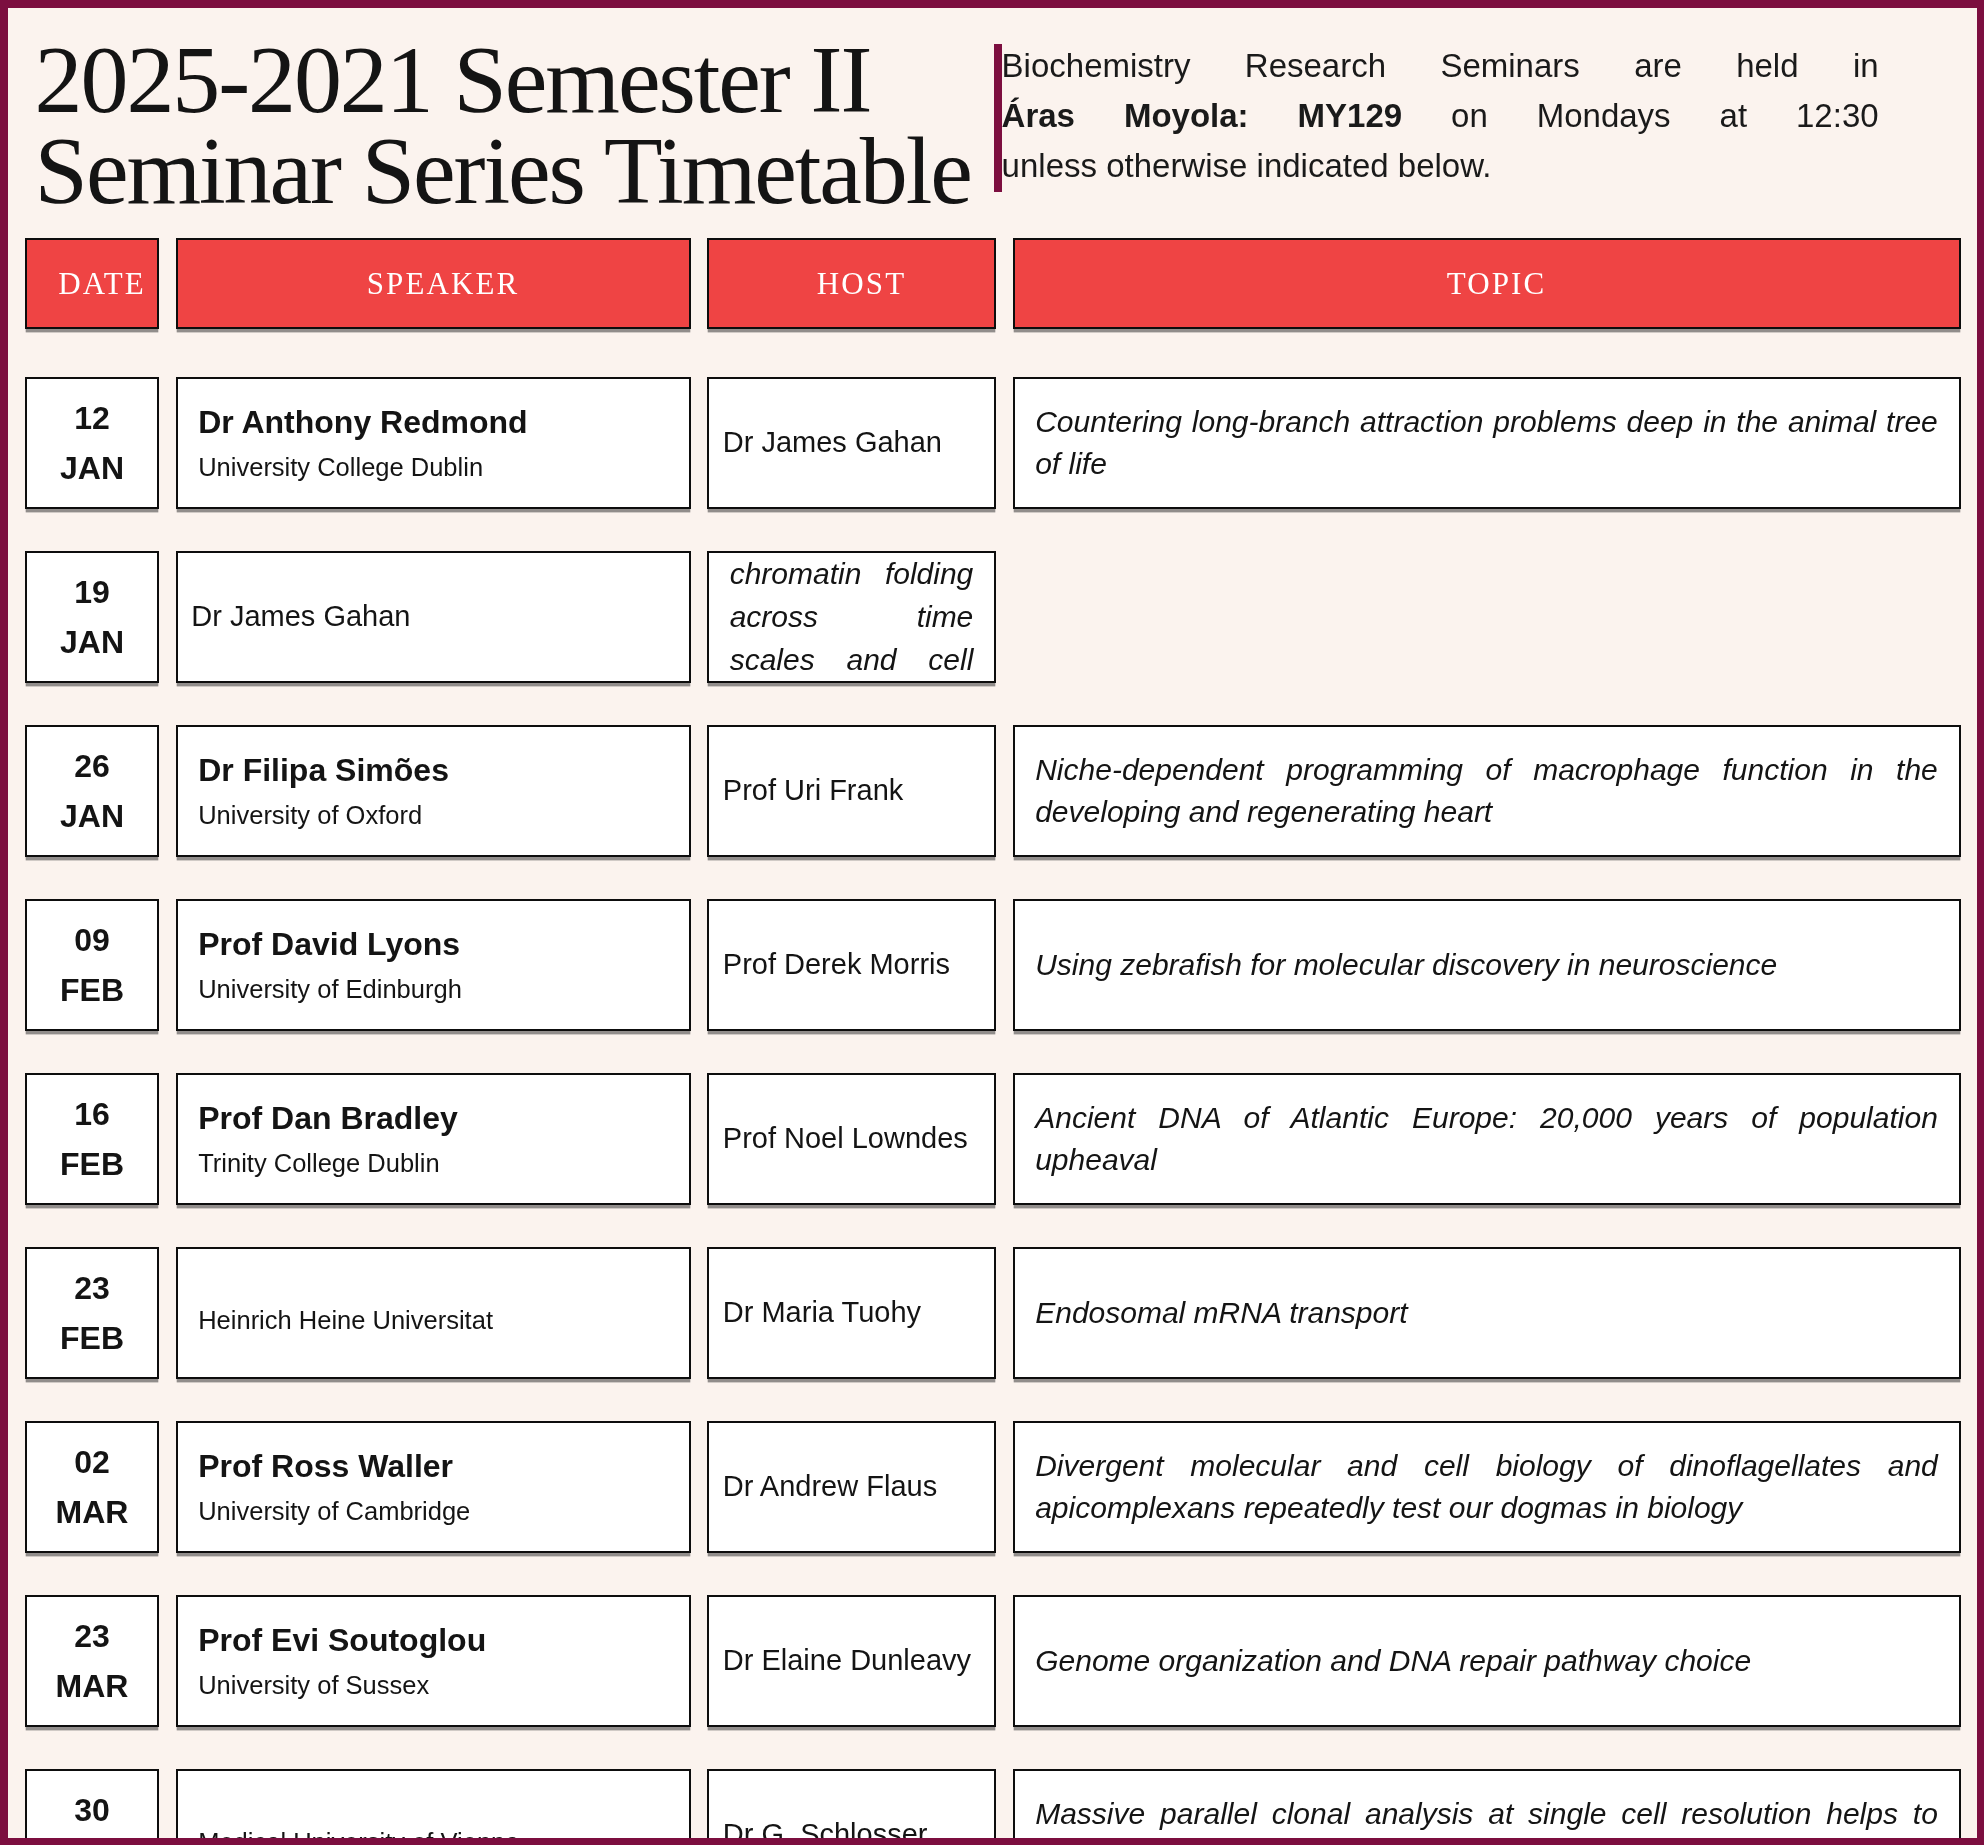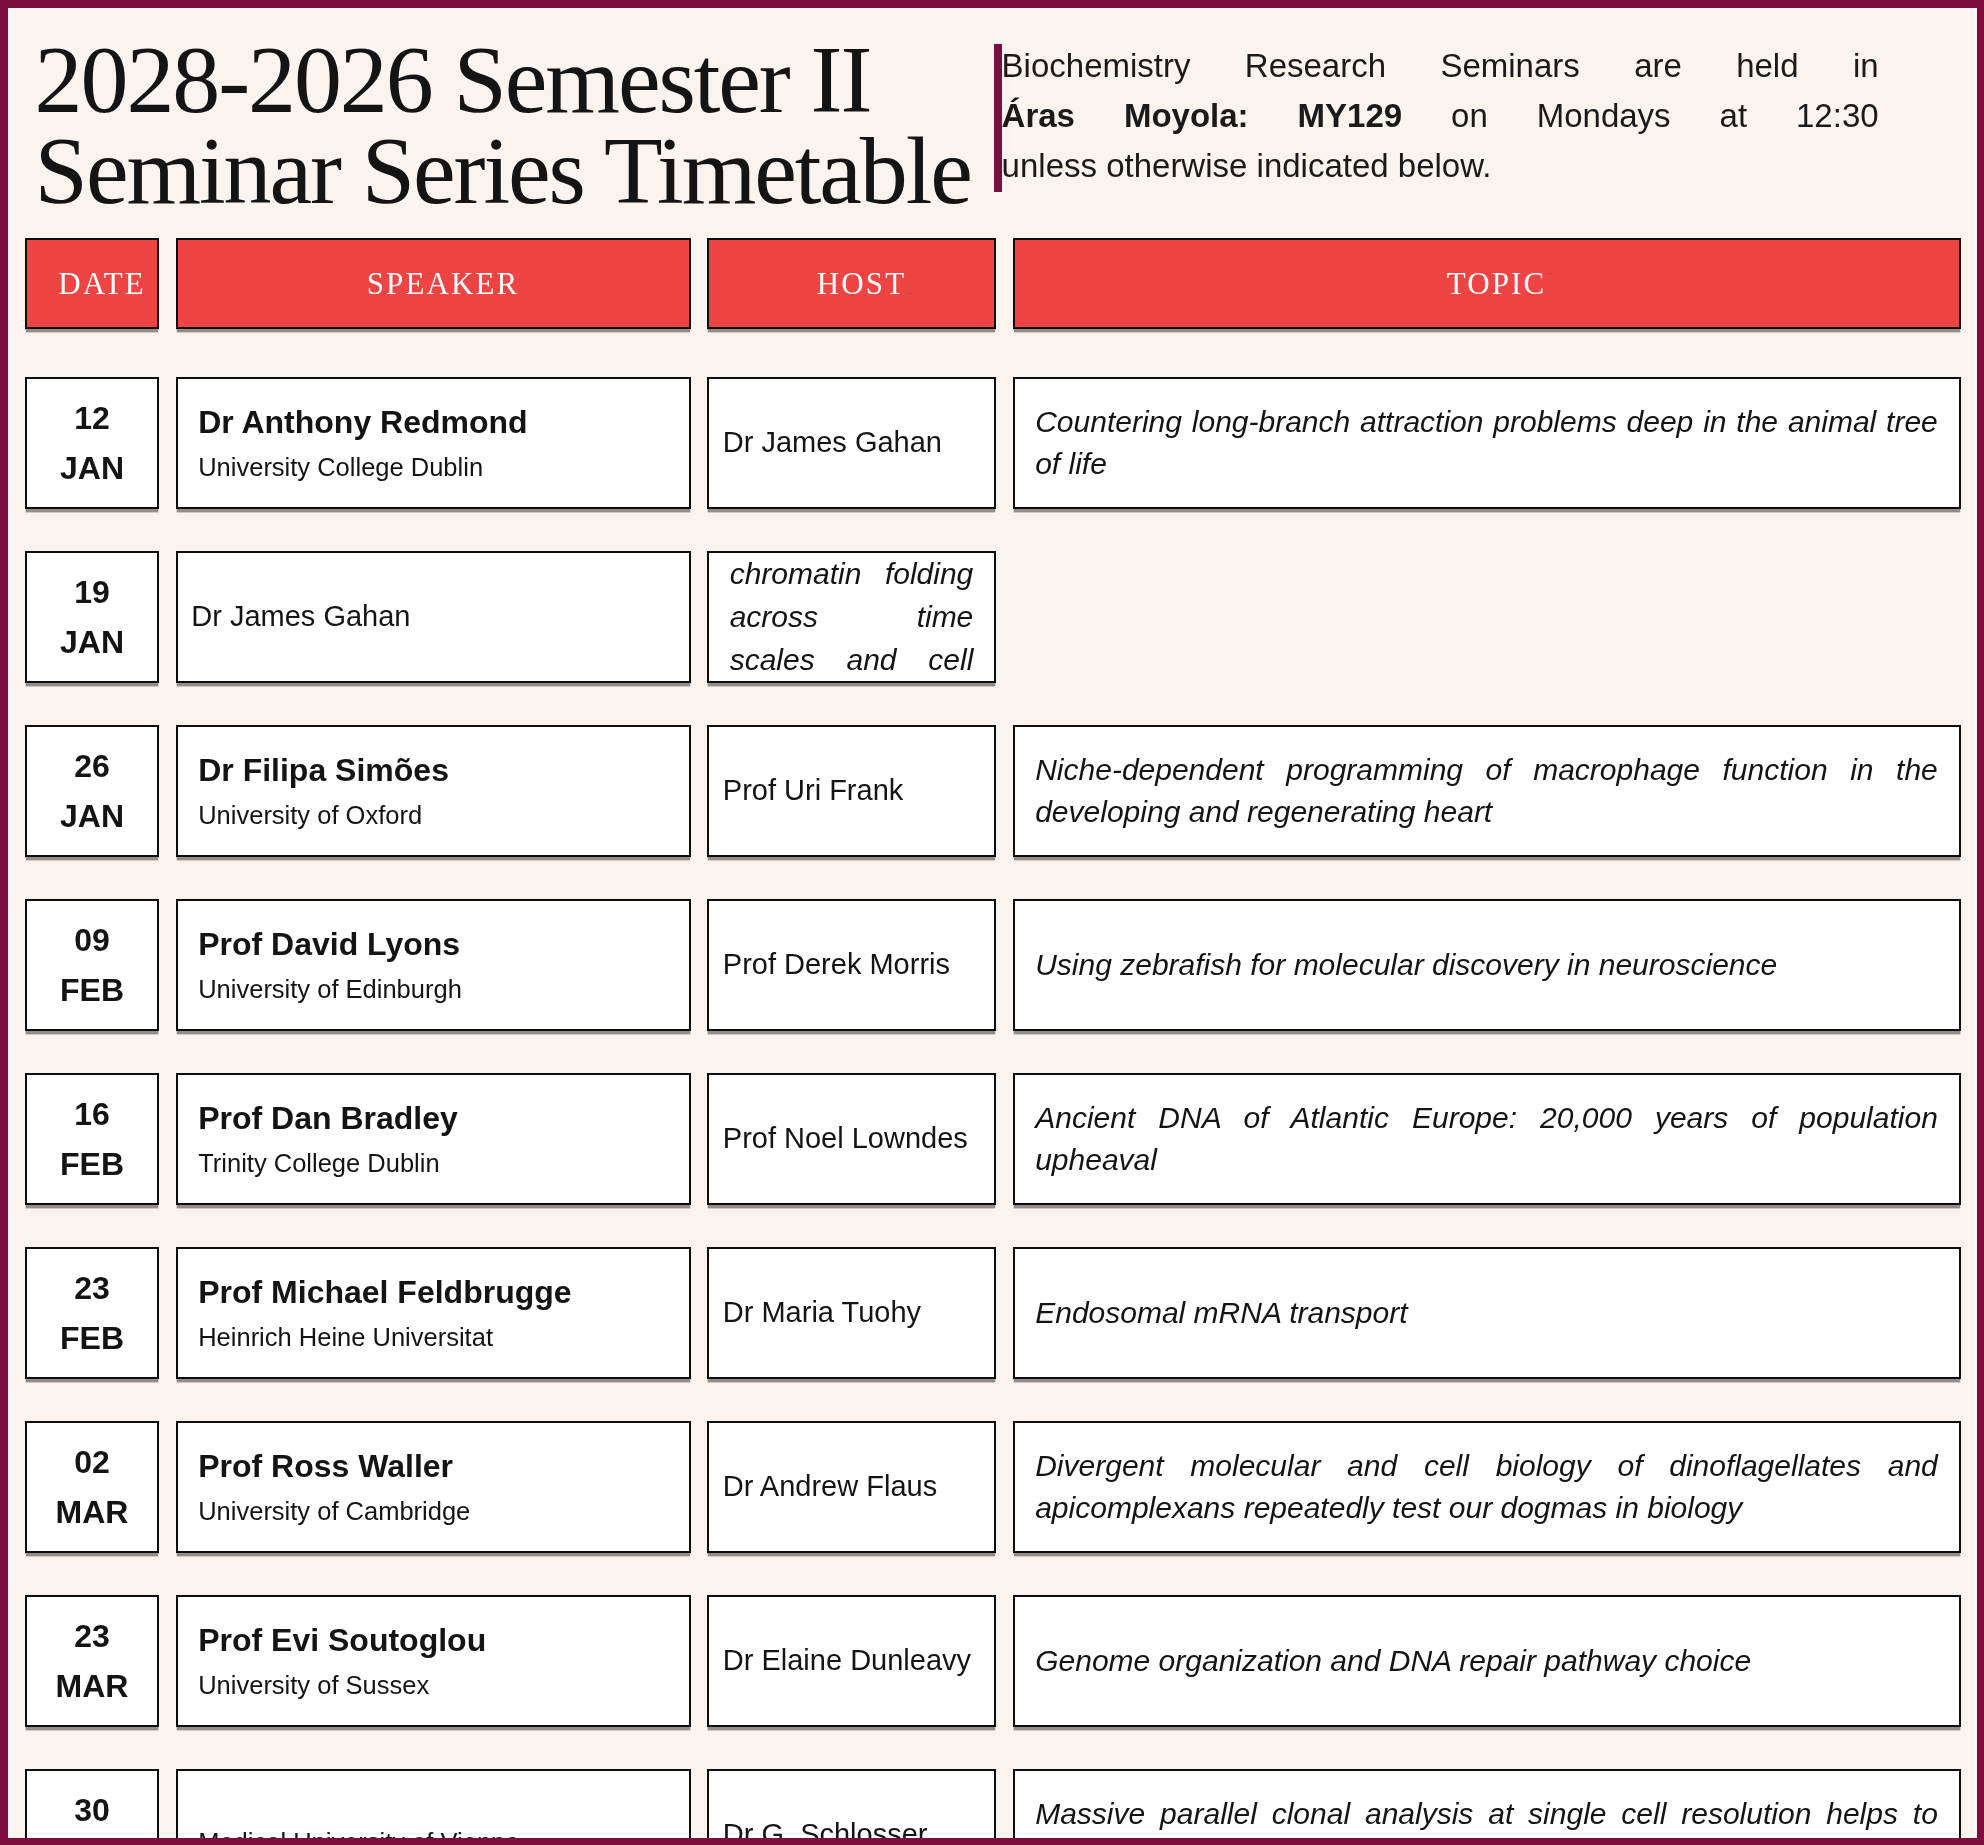--- a/index.html
+++ b/index.html
@@ -146,21 +146,21 @@
     text-align: justify;
   }
 </style>
 </head>
 <body>
 
 <div class="page">
 
   <header class="top">
     <div class="title-block">
-      <div class="title-line">2028-2026 Semester II</div>
+      <div class="title-line">2025-2021 Semester II</div>
       <div class="title-line">Seminar Series Timetable</div>
     </div>
     <div class="vdivider"></div>
     <div class="intro-block">
       <div class="intro-line just">Biochemistry Research Seminars are held in</div>
       <div class="intro-line just"><span class="intro-bold">Áras Moyola: MY129</span><span> on Mondays at 12:30</span></div>
       <div class="intro-line">unless otherwise indicated below.</div>
     </div>
   </header>
 
@@ -242,21 +242,20 @@
       <div class="topic-text">Ancient DNA of Atlantic Europe: 20,000 years of population upheaval</div>
     </div>
   </div>
 
   <div class="grid row">
     <div class="cell date-cell">
       <div class="date-day">23</div>
       <div class="date-month">FEB</div>
     </div>
     <div class="cell speaker-cell">
-      <div class="speaker-name">Prof Michael Feldbrugge</div>
       <div class="speaker-affiliation">Heinrich Heine Universitat</div>
     </div>
     <div class="cell host-cell">Dr Maria Tuohy</div>
     <div class="cell topic-cell">
       <div class="topic-text">Endosomal mRNA transport</div>
     </div>
   </div>
 
   <div class="grid row">
     <div class="cell date-cell">

